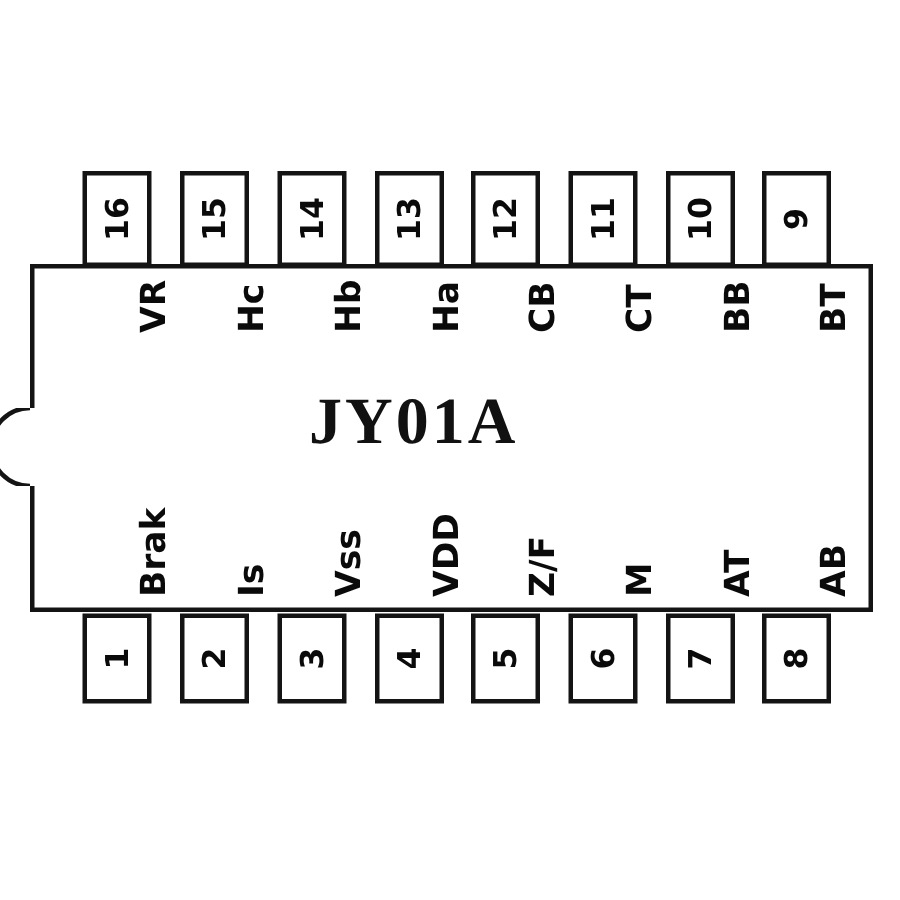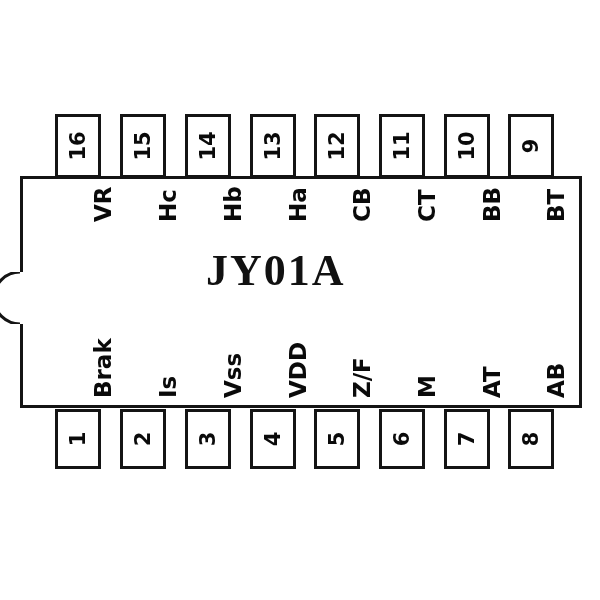--- a/index.html
+++ b/index.html
@@ -60,21 +60,21 @@
     font-weight:bold;
     font-size:23px;
     color:#0a0a0a;
     white-space:nowrap;
     line-height:1;
   }
 
   
   .part-number{
     position:absolute;
-    left:206px; top:245px;
+    left:206px; top:255px;
     font-family:"Liberation Serif", serif;
     font-weight:bold;
     font-size:44px;
     letter-spacing:2px;
     color:#111111;
     white-space:nowrap;
   }
 </style>
 </head>
 <body>

